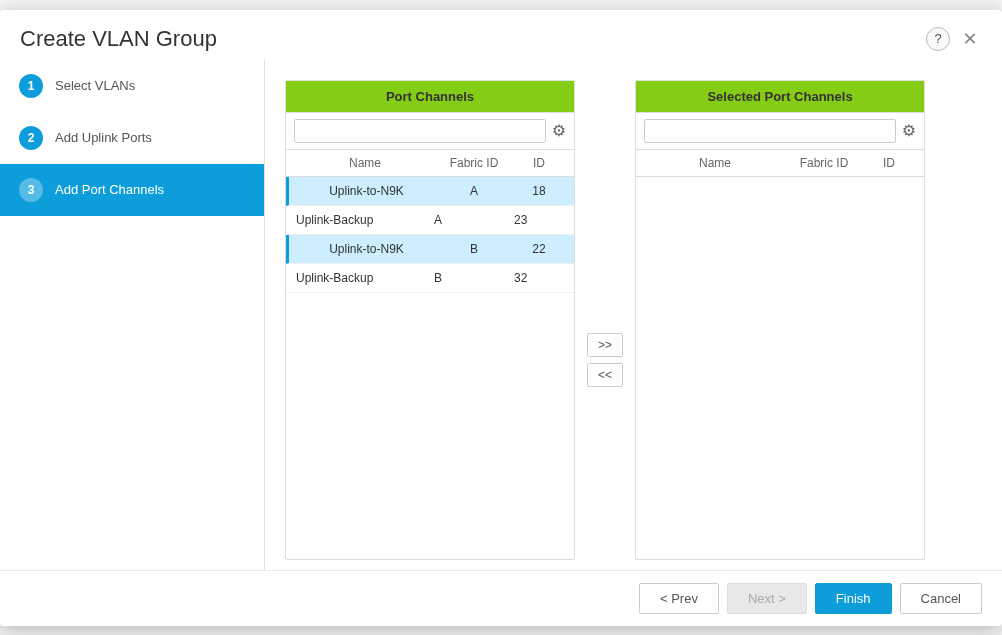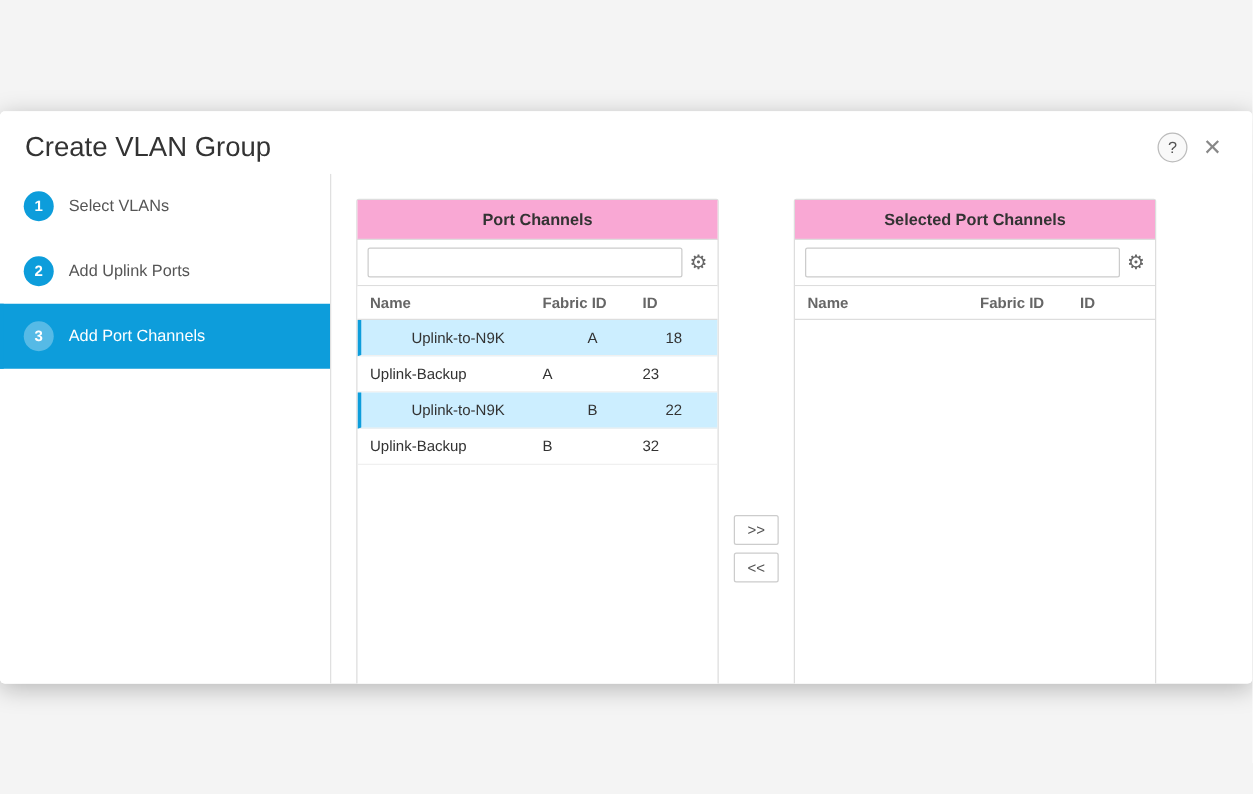--- a/index.html
+++ b/index.html
@@ -8,21 +8,21 @@
       font-size: 13px;
       background: #f4f4f4;
       display: flex;
       justify-content: center;
       align-items: center;
       min-height: 100vh;
     }
     .dialog {
       background: #fff;
       width: 1002px;
-      height: 458px;
+      height: 616px;
       border-radius: 4px;
       box-shadow: 0 4px 20px rgba(0,0,0,0.25);
       display: flex;
       flex-direction: column;
       overflow: hidden;
     }
     .dialog-header {
       display: flex;
       justify-content: space-between;
       align-items: center;
@@ -125,21 +125,21 @@
     .table-panel {
       width: 290px;
       border: 1px solid #ddd;
       border-radius: 2px;
       display: flex;
       flex-direction: column;
       background: #fff;
       height: 480px;
     }
     .panel-header {
-      background: #f9a8d4;
+      background: #84cc16;
       border-bottom: 1px solid #ddd;
       padding: 8px 12px;
       display: flex;
       justify-content: flex-start;
       align-items: center;
     }
     .panel-title {
       font-weight: 600;
       color: #333;
       font-size: 13px;
@@ -170,21 +170,22 @@
     .table-header {
       display: grid;
       grid-template-columns: 1fr 80px 50px;
       padding: 6px 10px;
       border-bottom: 1px solid #ddd;
       background: #fff;
     }
     .table-header span {
       font-size: 12px;
       color: #666;
-      font-weight: 700;
+      font-weight: 400;
+      text-align: center;
     }
     .table-body {
       flex: 1;
       overflow-y: auto;
     }
     .table-row {
       display: grid;
       grid-template-columns: 1fr 80px 50px;
       padding: 7px 10px;
       border-bottom: 1px solid #f0f0f0;
@@ -348,13 +349,19 @@
             <span>Name</span>
             <span>Fabric ID</span>
             <span>ID</span>
           </div>
         </div>
 
       </div>
     </div>
   </div>
 
+  <div class="dialog-footer">
+    <button class="btn btn-secondary">&lt; Prev</button>
+    <button class="btn btn-disabled">Next &gt;</button>
+    <button class="btn btn-primary">Finish</button>
+    <button class="btn btn-default">Cancel</button>
+  </div>
 </div>
 
 </body></html>

